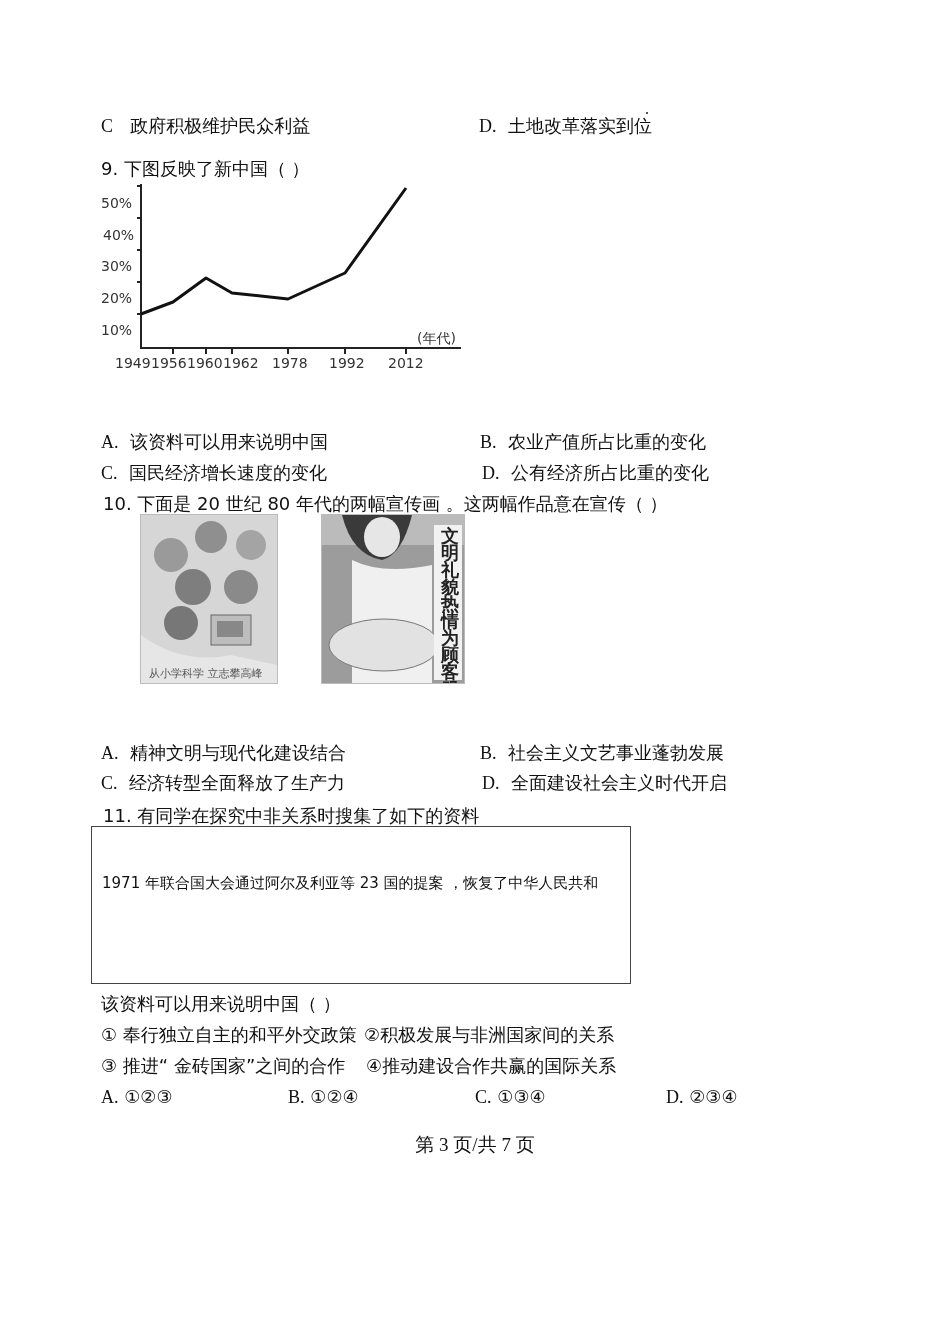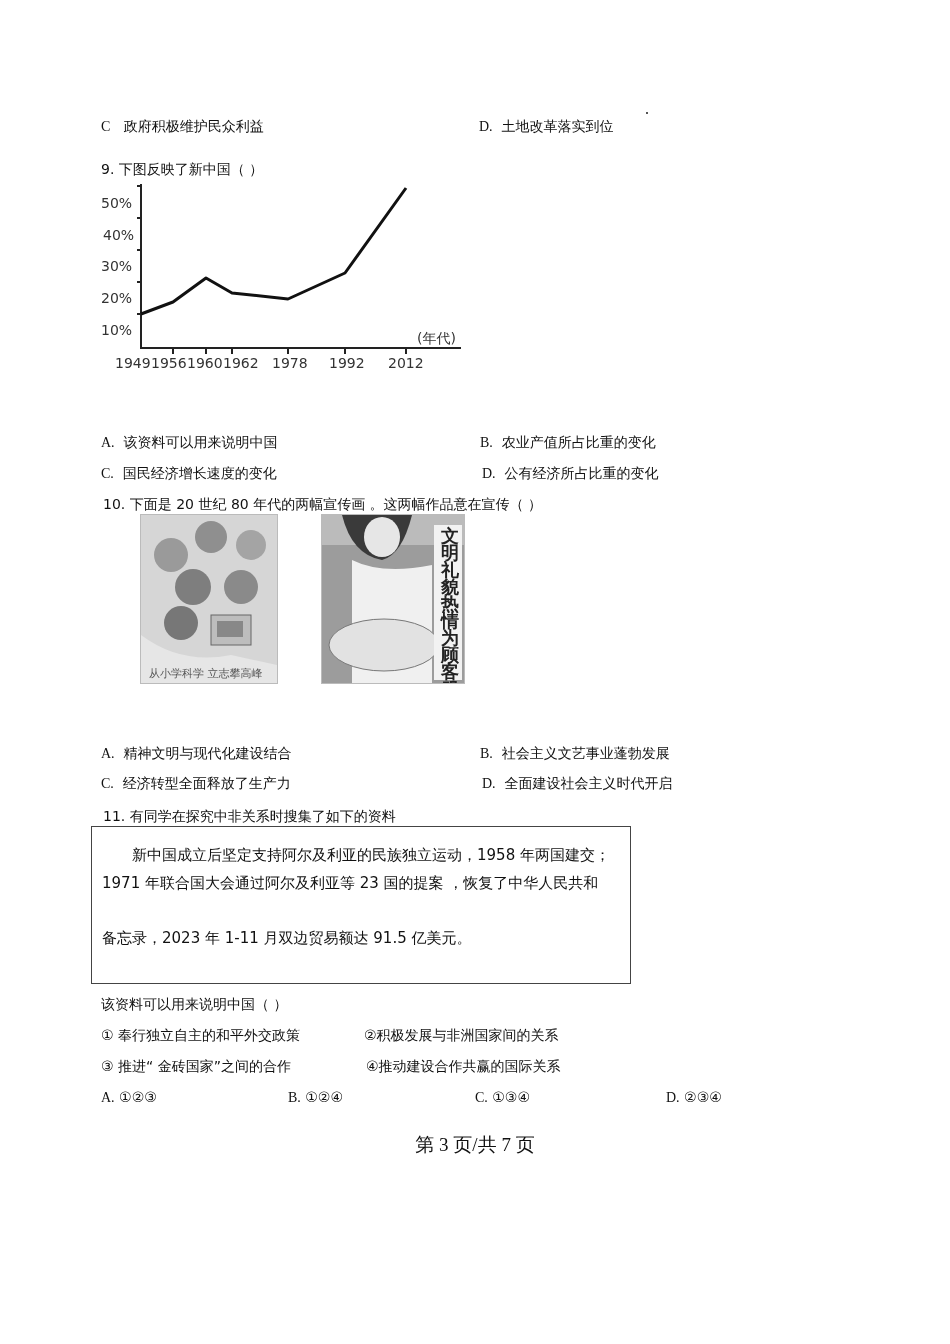--- a/index.html
+++ b/index.html
@@ -1,18 +1,18 @@
 <!DOCTYPE html>
 <html><head>
 <meta charset="utf-8">
 <style>
   html, body { margin: 0; padding: 0; background: #ffffff; }
   body { width: 950px; height: 1344px; position: relative; overflow: hidden;
          font-family: "DejaVu Sans", "Liberation Sans", sans-serif; color: #111; }
-  .line { position: absolute; font-size: 14px; line-height: 20px; white-space: nowrap; }
+  .line { position: absolute; font-size: 18px; line-height: 20px; white-space: nowrap; }
   .serif { font-family: "Liberation Serif", "DejaVu Serif", serif; }
   .chart { position: absolute; left: 95px; top: 180px; width: 380px; height: 200px; }
   .chart svg { width: 380px; height: 200px; display: block; }
   .tick-label { font-family: "DejaVu Sans", sans-serif; font-size: 14px; fill: #333; }
   .poster { position: absolute; border: 1px solid #bbb; overflow: hidden; }
   .poster svg { display: block; }
   .box { position: absolute; left: 91px; top: 826px; width: 540px; height: 158px;
          border: 1px solid #444; box-sizing: border-box; }
   .box p { margin: 0; position: absolute; left: 10px; right: 4px; font-size: 15px; line-height: 20px; }
   .footer { position: absolute; left: 0; width: 950px; top: 1132px; text-align: center; font-size: 19px; }
@@ -134,23 +134,21 @@
   <span>经济转型全面释放了生产力</span>
 </div>
 <div class="line" style="left:482px; top:773px;">
   <span class="serif">D.</span>&nbsp;
   <span>全面建设社会主义时代开启</span>
 </div>
 
 <div class="line" style="left:103px; top:806px;">11.  有同学在探究中非关系时搜集了如下的资料</div>
 
 <div class="box">
-  <p style="top:18px; text-indent:30px;">新中国成立后坚定支持阿尔及利亚的民族独立运动，1958 年两国建交；</p>
   <p style="top:46px;">1971 年联合国大会通过阿尔及利亚等 23  国的提案 ，恢复了中华人民共和</p>
-  <p style="top:101px;">备忘录，2023 年 1-11  月双边贸易额达 91.5 亿美元。</p>
 </div>
 
 <div class="line" style="left:101px; top:994px;">该资料可以用来说明中国（      ）</div>
 <div class="line" style="left:101px; top:1025px;">① 奉行独立自主的和平外交政策</div>
 <div class="line" style="left:364px; top:1025px;">②积极发展与非洲国家间的关系</div>
 <div class="line" style="left:101px; top:1056px;">③ 推进“  金砖国家”之间的合作</div>
 <div class="line" style="left:366px; top:1056px;">④推动建设合作共赢的国际关系</div>
 
 <div class="line" style="left:101px; top:1087px;">
   <span class="serif">A.</span>

